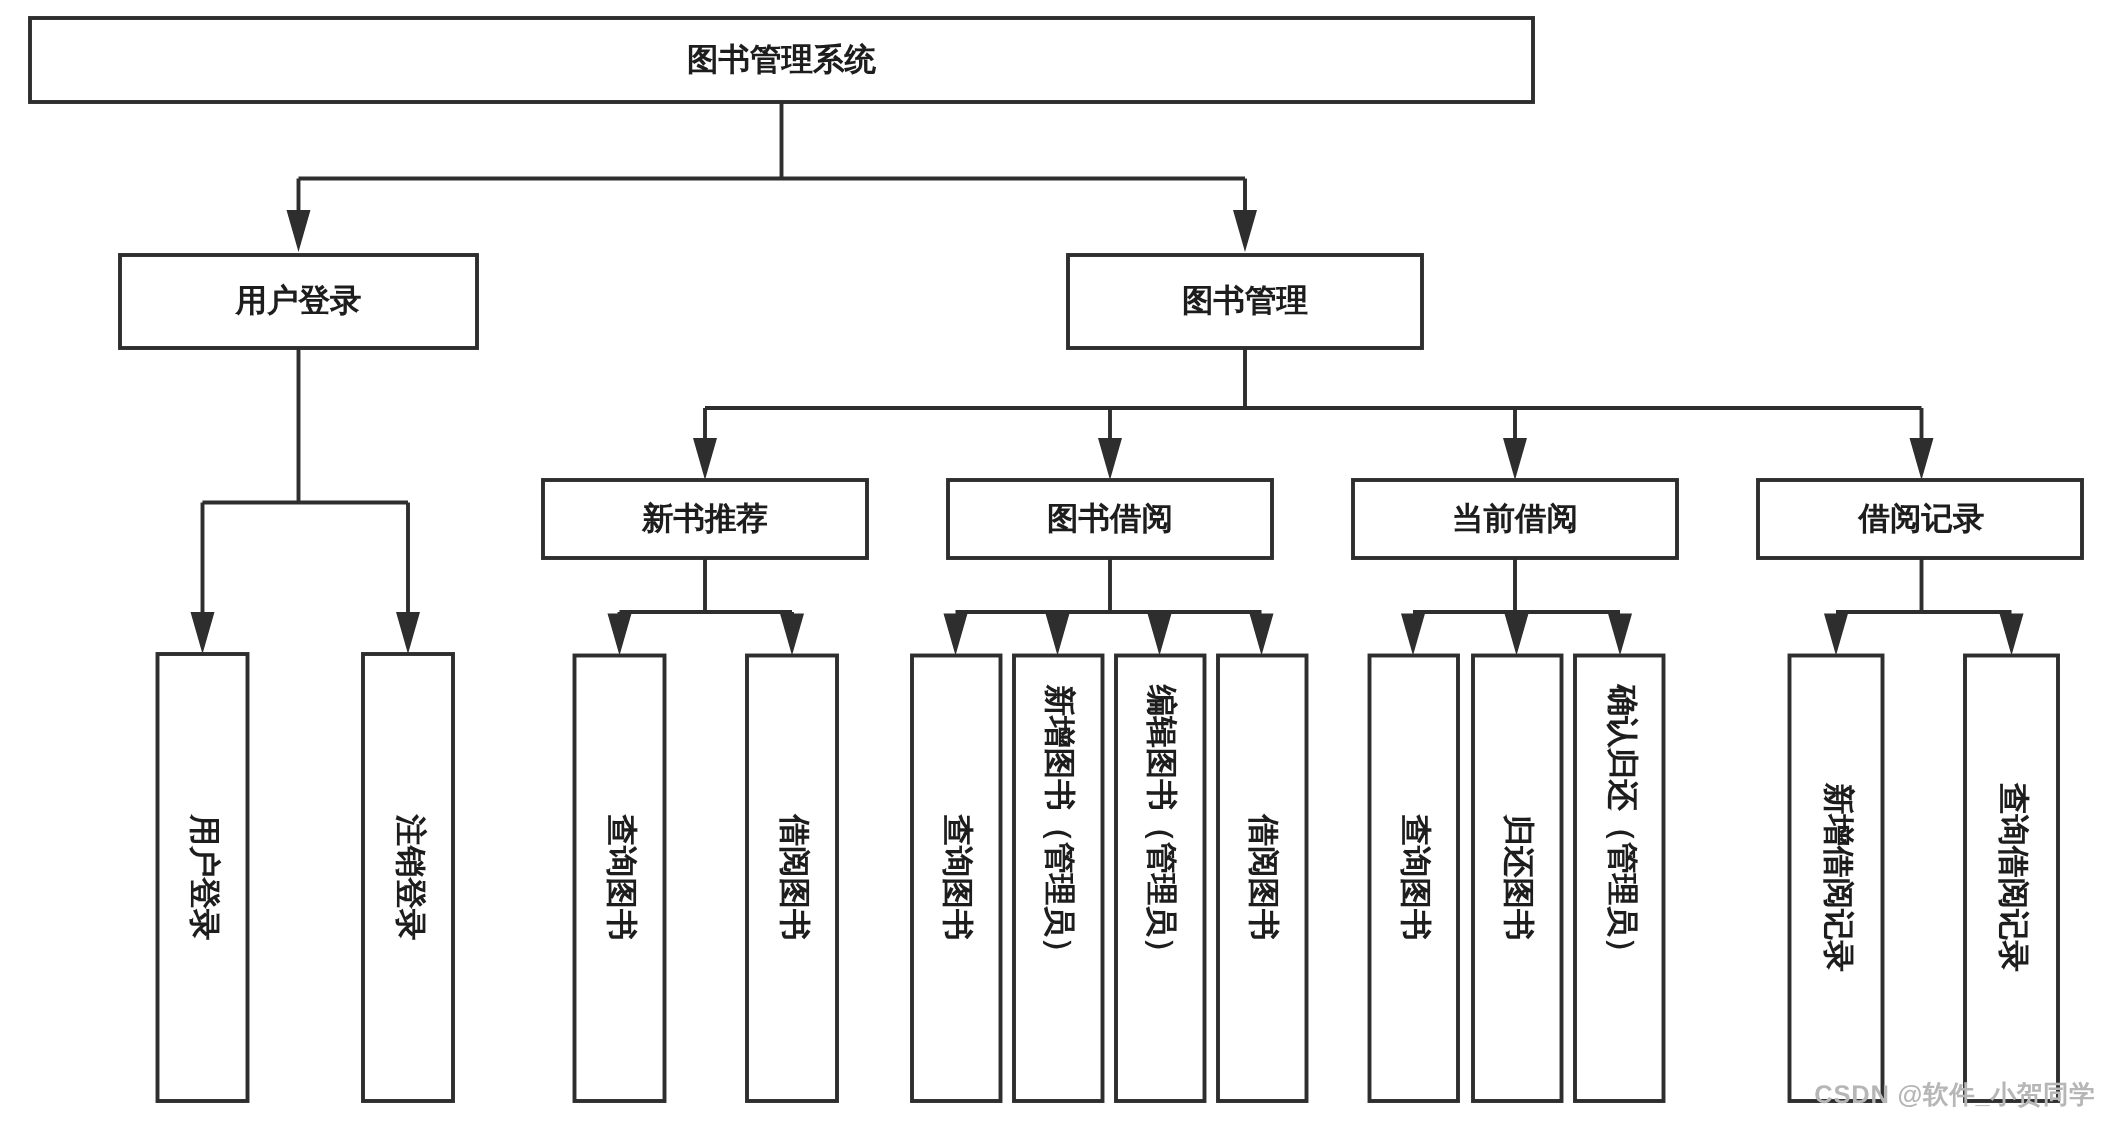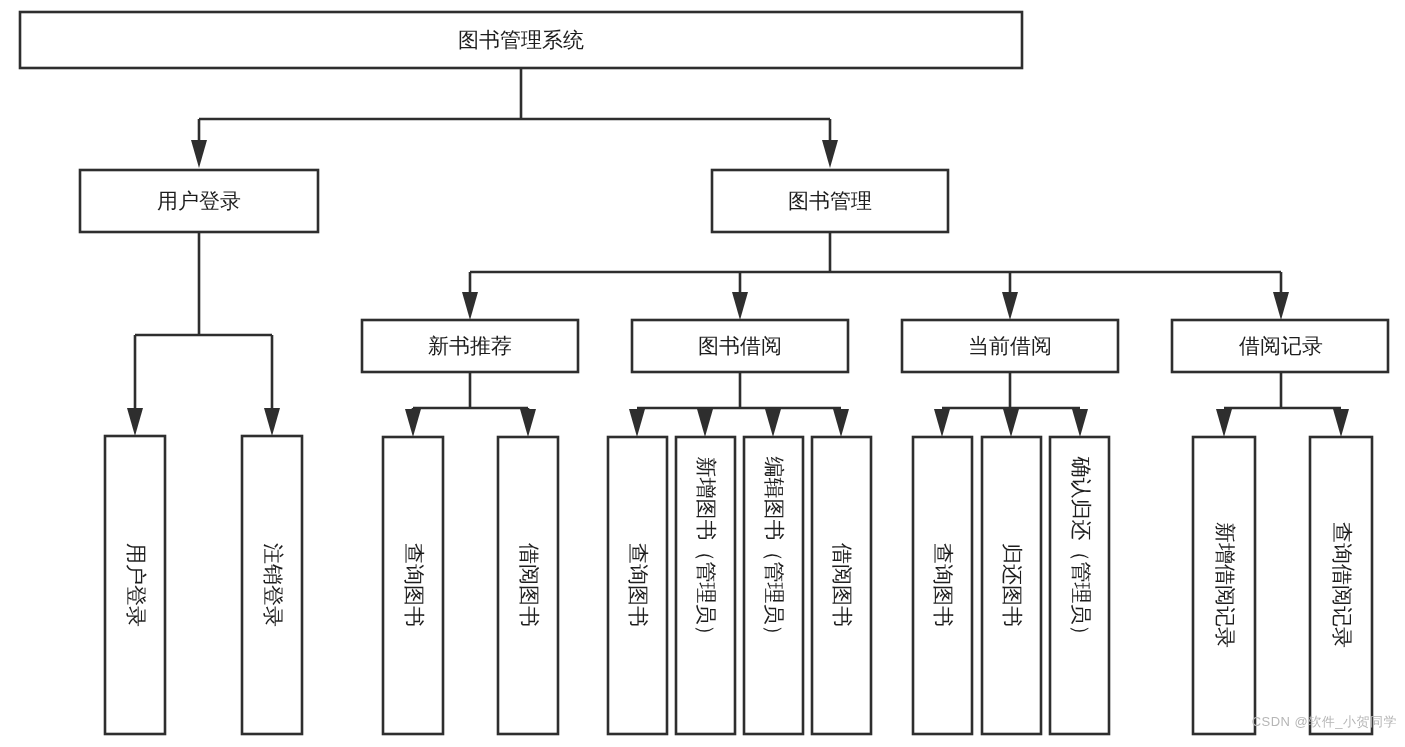--- a/index.html
+++ b/index.html
@@ -11,20 +11,21 @@
     width: 1405px;
     height: 747px;
     font-family: "Liberation Sans", "DejaVu Sans", sans-serif;
     overflow: hidden;
   }
   #diagram-root {
     position: relative;
     width: 1405px;
     height: 747px;
     background: #ffffff;
+    font-weight: bold;
   }
   svg.diagram {
     position: absolute;
     top: 0;
     left: 0;
     width: 1405px;
     height: 747px;
   }
   .node-box {
     fill: #ffffff;
@@ -56,23 +57,23 @@
   .leaf-label {
     font-family: "Liberation Sans", "DejaVu Sans", sans-serif;
     font-size: 21px;
     fill: #1d1d1d;
     text-anchor: middle;
     dominant-baseline: middle;
   }
   .watermark-text {
     position: absolute;
     right: 8px;
-    bottom: 16px;
-    font-family: "Liberation Sans", "DejaVu Sans", sans-serif;
-    font-size: 13px;
+    bottom: 6px;
+    font-family: "Liberation Sans", "DejaVu Sans", sans-serif;
+    font-size: 17px;
     color: #b6b6b6;
     letter-spacing: 0.5px;
     white-space: nowrap;
     user-select: none;
   }
 </style>
 </head>
 <body>
 
 <div id="diagram-root">

